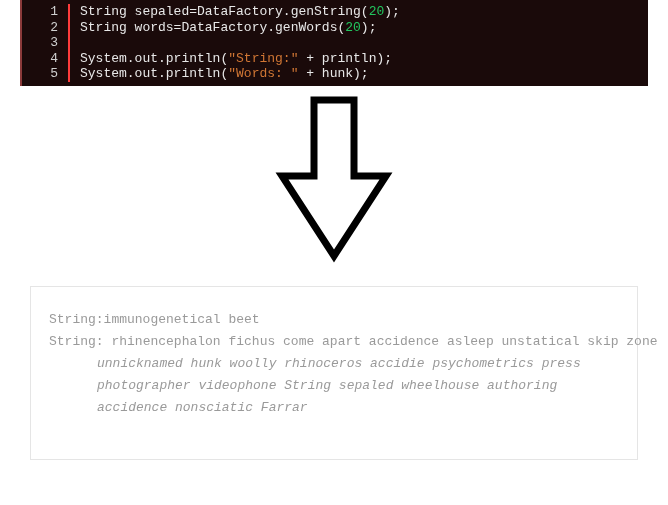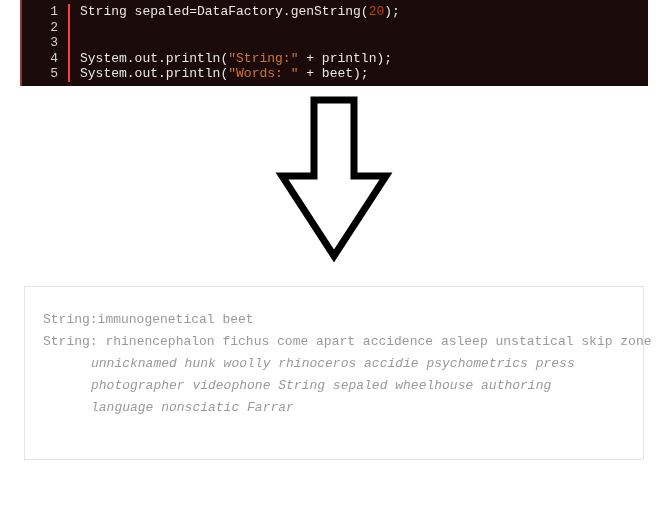--- a/index.html
+++ b/index.html
@@ -35,31 +35,31 @@
     width: 2px;
     background: #ff3b3b;
     margin-right: 10px;
     flex-shrink: 0;
   }
   .code-content {
     color: #e8e8e8;
     white-space: pre;
   }
   .str { color: #d07634; }
-  .num { color: #c2410c; text-align: right; }
+  .num { color: #22c55e; text-align: right; }
 
   .arrow-wrap {
     display: flex;
     justify-content: center;
     margin-top: 10px;
     margin-bottom: 20px;
   }
 
   .output-block {
-    margin: 0 24px;
+    margin: 0 30px;
     border: 1px solid #e5e5e5;
     padding: 22px 18px 40px 18px;
     font-family: Consolas, 'Courier New', monospace;
     font-size: 13px;
     color: #9a9a9a;
     line-height: 1.7;
     background: #fff;
   }
   .out-row { white-space: pre; }
   .out-indent { padding-left: 48px; font-style: italic; }
@@ -69,43 +69,44 @@
 
 <div class="code-block" id="code-block">
     <div class="code-row">
       <span class="line-num">1</span>
       <span class="gutter"></span>
       <span class="code-content"><span>String sepaled=DataFactory.genString(</span><span class="num">20</span><span>);</span></span>
     </div>
     <div class="code-row">
       <span class="line-num">2</span>
       <span class="gutter"></span>
+      <span class="code-content"><span>String words=DataFactory.genWords(</span><span class="num">20</span><span>);</span></span>
     </div>
     <div class="code-row">
       <span class="line-num">3</span>
       <span class="gutter"></span>
       <span class="code-content"><span></span></span>
     </div>
     <div class="code-row">
       <span class="line-num">4</span>
       <span class="gutter"></span>
       <span class="code-content"><span>System.out.println(</span><span class="str">"String:"</span><span> + println);</span></span>
     </div>
     <div class="code-row">
       <span class="line-num">5</span>
       <span class="gutter"></span>
-      <span class="code-content"><span>System.out.println(</span><span class="str">"Words: "</span><span> + beet);</span></span>
+      <span class="code-content"><span>System.out.println(</span><span class="str">"Words: "</span><span> + hunk);</span></span>
     </div>
   </div>
 
 <div class="arrow-wrap">
   <svg width="120" height="170" viewBox="0 0 120 170">
     <path d="M 40 4 L 80 4 L 80 80 L 112 80 L 60 160 L 8 80 L 40 80 Z" fill="none" stroke="#000" stroke-width="7" stroke-linejoin="miter"></path>
   </svg>
 </div>
 
 <div class="output-block">
   <div class="out-row"><span>String:</span><span>immunogenetical beet</span></div>
   <div class="out-row"><span>String: </span><span>rhinencephalon fichus come apart accidence asleep unstatical skip zone</span></div>
   <div class="out-row out-indent"><span>unnicknamed hunk woolly rhinoceros accidie psychometrics press</span></div>
   <div class="out-row out-indent"><span>photographer videophone String sepaled wheelhouse authoring</span></div>
-  <div class="out-row out-indent"><span>language nonsciatic Farrar</span></div>
+  <div class="out-row out-indent"><span>accidence nonsciatic Farrar</span></div>
 </div>
 
 </body></html>

